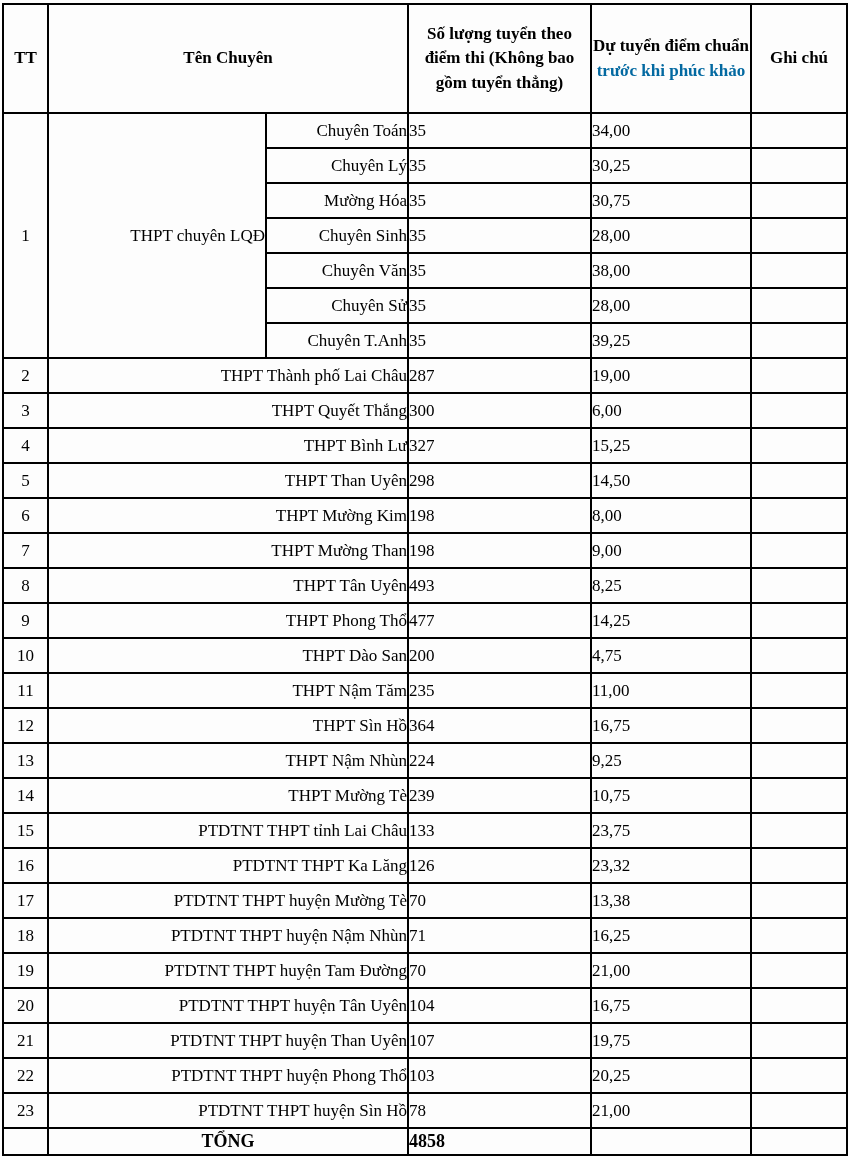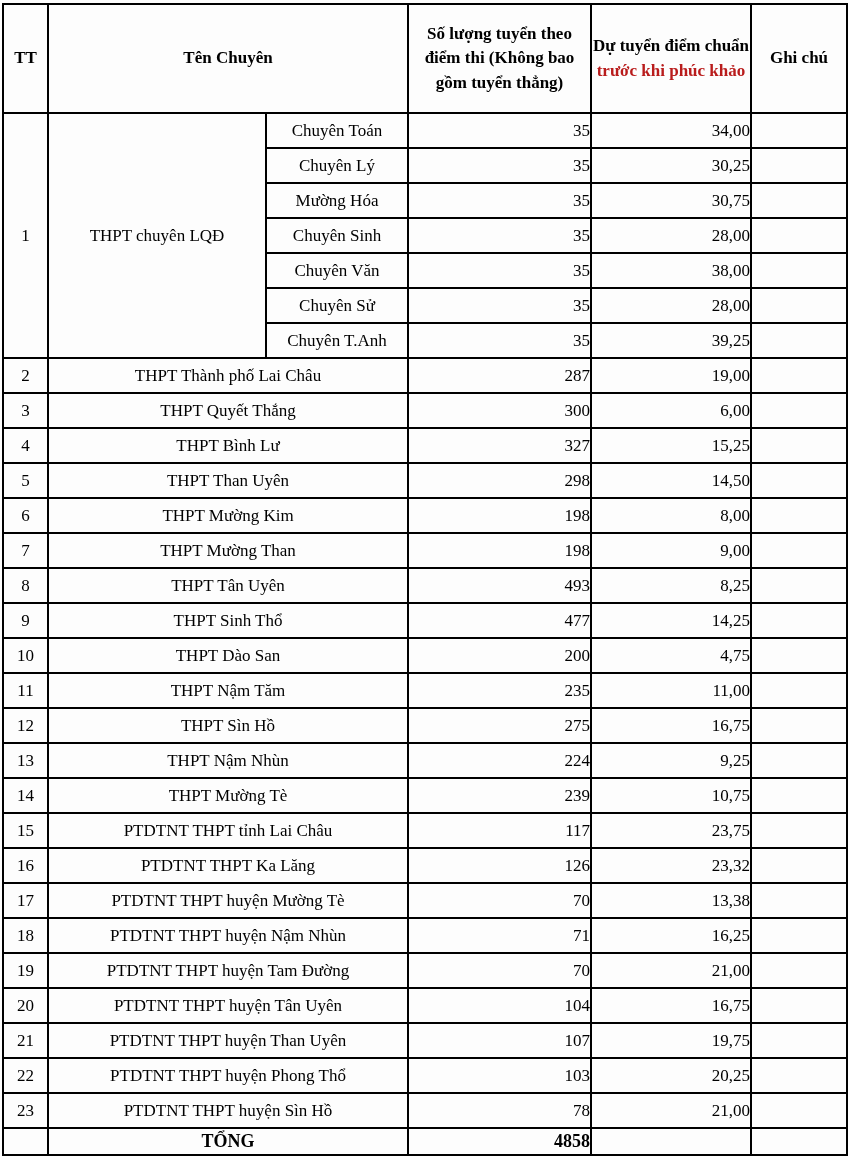--- a/index.html
+++ b/index.html
@@ -32,22 +32,22 @@
   thead th {
     font-weight: bold;
     text-align: center;
     height: 107px;
     line-height: 1.45;
   }
   th.quota-h { padding: 0 17px; }
   th.score-h { padding: 0 10px; }
   tr.datarow { height: 35px; }
   td.tt { text-align: center; }
-  td.name { text-align: center; padding-left: 4px; }
-  td.num { text-align: right; }
+  td.name { text-align: right; padding-left: 4px; }
+  td.num { text-align: left; }
   tr.totalrow { height: 27px; }
   tr.totalrow td { font-weight: bold; font-size: 18px; }
   td.total-label { text-align: center; }
   .red { font-weight: bold; }
 </style>
 </head>
 <body>
 
 <div class="page">
   <table class="grid">
@@ -57,21 +57,21 @@
         <col style="width:142px">
       <col style="width:183px">
         <col style="width:160px">
         <col style="width:96px">
     </colgroup>
     <thead>
       <tr>
         <th>TT</th>
         <th colspan="2">Tên Chuyên</th>
         <th class="quota-h">Số lượng tuyển theo điểm thi (Không bao gồm tuyển thẳng)</th>
-        <th class="score-h"><span>Dự tuyển điểm chuẩn </span><span class="red" style="color: #b91c1c;">trước khi phúc khảo</span></th>
+        <th class="score-h"><span>Dự tuyển điểm chuẩn </span><span class="red" style="color: #0369a1;">trước khi phúc khảo</span></th>
         <th>Ghi chú</th>
       </tr>
     </thead>
     <tbody>
       <tr class="datarow">
         <td class="tt" rowspan="7">1</td>
         <td class="name" rowspan="7">THPT chuyên LQĐ</td>
         <td class="name">Chuyên Toán</td>
         <td class="num">35</td>
         <td class="num">34,00</td>
@@ -158,21 +158,21 @@
       </tr>
       <tr class="datarow">
         <td class="tt">8</td>
         <td class="name" colspan="2">THPT Tân Uyên</td>
         <td class="num">493</td>
         <td class="num">8,25</td>
         <td></td>
       </tr>
       <tr class="datarow">
         <td class="tt">9</td>
-        <td class="name" colspan="2">THPT Sinh Thổ</td>
+        <td class="name" colspan="2">THPT Phong Thổ</td>
         <td class="num">477</td>
         <td class="num">14,25</td>
         <td></td>
       </tr>
       <tr class="datarow">
         <td class="tt">10</td>
         <td class="name" colspan="2">THPT Dào San</td>
         <td class="num">200</td>
         <td class="num">4,75</td>
         <td></td>
@@ -180,42 +180,42 @@
       <tr class="datarow">
         <td class="tt">11</td>
         <td class="name" colspan="2">THPT Nậm Tăm</td>
         <td class="num">235</td>
         <td class="num">11,00</td>
         <td></td>
       </tr>
       <tr class="datarow">
         <td class="tt">12</td>
         <td class="name" colspan="2">THPT Sìn Hồ</td>
-        <td class="num">275</td>
+        <td class="num">364</td>
         <td class="num">16,75</td>
         <td></td>
       </tr>
       <tr class="datarow">
         <td class="tt">13</td>
         <td class="name" colspan="2">THPT Nậm Nhùn</td>
         <td class="num">224</td>
         <td class="num">9,25</td>
         <td></td>
       </tr>
       <tr class="datarow">
         <td class="tt">14</td>
         <td class="name" colspan="2">THPT Mường Tè</td>
         <td class="num">239</td>
         <td class="num">10,75</td>
         <td></td>
       </tr>
       <tr class="datarow">
         <td class="tt">15</td>
         <td class="name" colspan="2">PTDTNT THPT tỉnh Lai Châu</td>
-        <td class="num">117</td>
+        <td class="num">133</td>
         <td class="num">23,75</td>
         <td></td>
       </tr>
       <tr class="datarow">
         <td class="tt">16</td>
         <td class="name" colspan="2">PTDTNT THPT Ka Lăng</td>
         <td class="num">126</td>
         <td class="num">23,32</td>
         <td></td>
       </tr>

